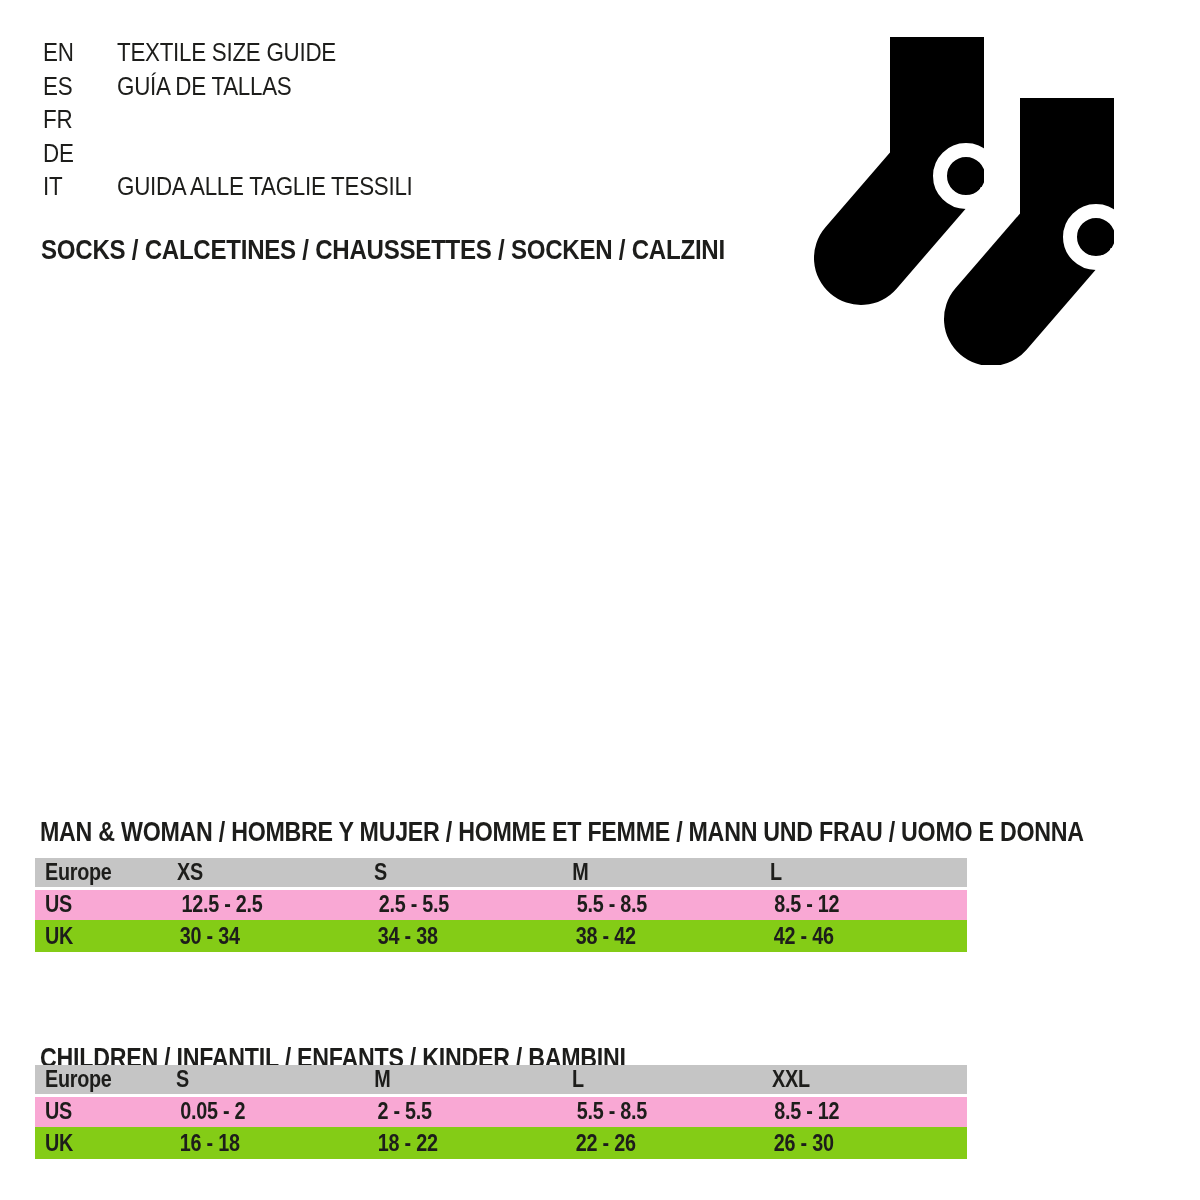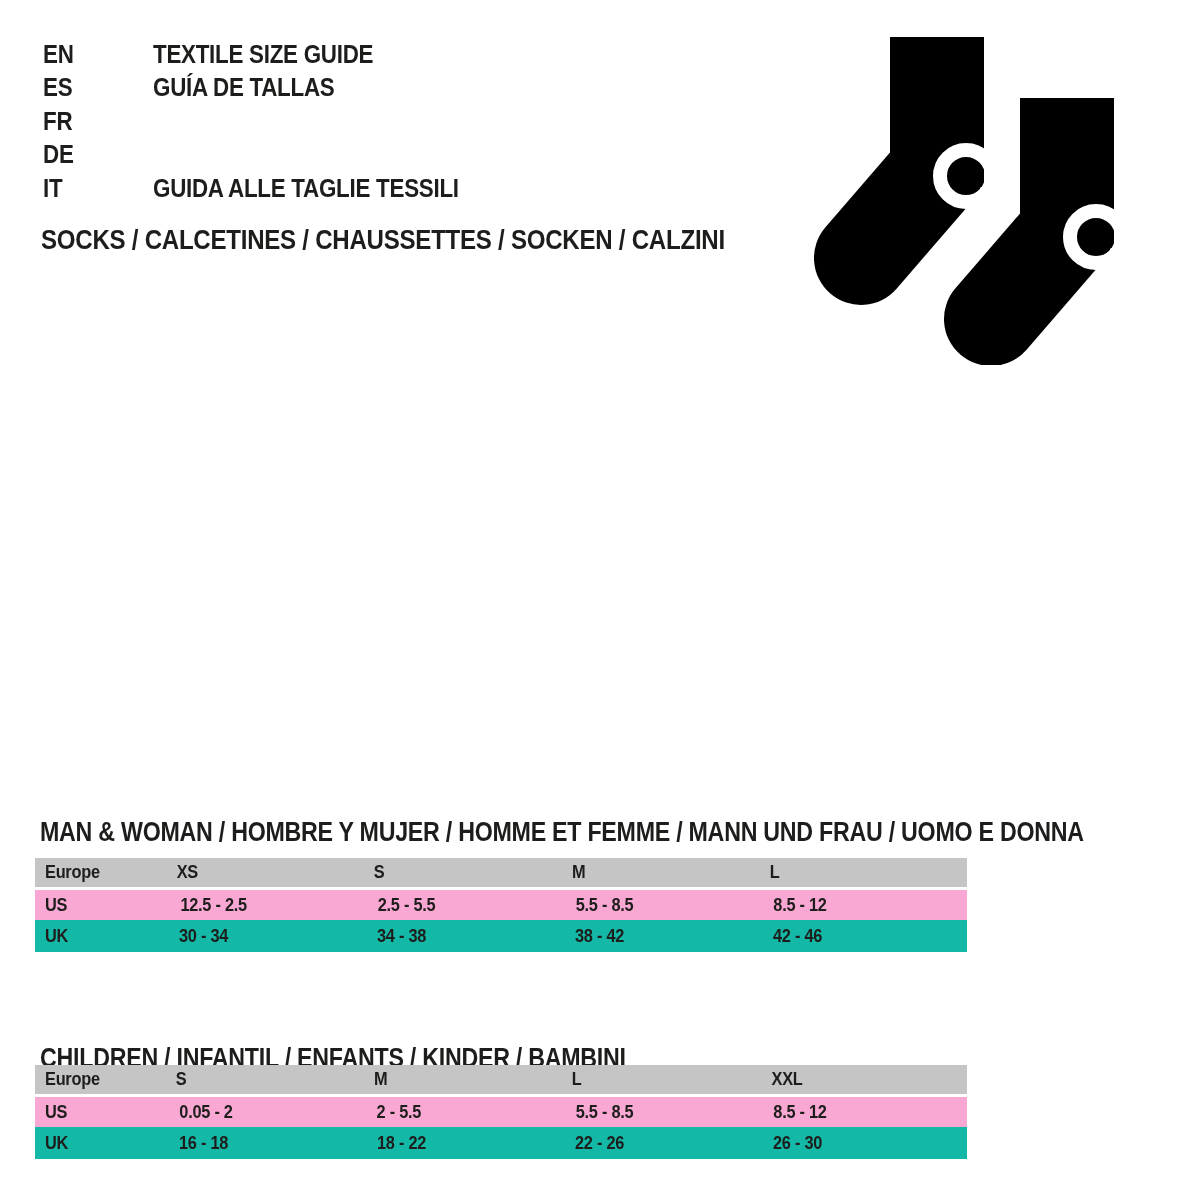--- a/index.html
+++ b/index.html
@@ -6,45 +6,45 @@
   .canvas{
     position:relative;width:1200px;height:1200px;background:#ffffff;overflow:hidden;
     font-family:"Liberation Sans","DejaVu Sans",sans-serif;color:#1d1d1b;
   }
   
   .cond{display:inline-block;transform:scaleX(0.86);transform-origin:0 50%;white-space:nowrap;letter-spacing:-0.3px;}
   .cond-c{display:inline-block;transform:scaleX(0.86);transform-origin:50% 50%;white-space:nowrap;letter-spacing:-0.3px;}
 
   
   .lang-block{position:absolute;left:43px;top:36px;}
-  .lang-row{display:flex;height:33.5px;align-items:flex-end;font-weight:bold;font-size:26px;}
+  .lang-row{display:flex;height:33.5px;align-items:center;font-weight:normal;font-size:26px;}
   .lang-code{width:74px;flex:0 0 74px;}
-  .lang-label{flex:1;margin-left:36px;}
+  .lang-label{flex:1;}
 
   
-  .category-line{position:absolute;left:41px;top:224px;font-weight:bold;font-size:28px;}
+  .category-line{position:absolute;left:41px;top:234px;font-weight:bold;font-size:28px;}
 
   
   .socks-icon{position:absolute;left:790px;top:20px;width:360px;height:345px;}
 
   
   .table-title{position:absolute;left:40px;font-weight:bold;font-size:27px;}
   .title-1{top:817px;}
   .title-2{top:1029px;margin-top:14px;}
   table.size-table{
     position:absolute;left:35px;width:932px;border-collapse:collapse;table-layout:fixed;
-    font-size:19px;font-weight:bold;
+    font-size:23px;font-weight:bold;
   }
   .table-1{top:858px;}
   .table-2{top:1065px;}
   table.size-table col.c-label{width:140px;}
   table.size-table th,table.size-table td{padding:0;vertical-align:middle;}
   table.size-table .row-head{height:30px;background:#c5c5c5;border-bottom:3px solid #ffffff;}
   table.size-table .row-us{height:32px;background:#f9a8d4;}
-  table.size-table .row-uk{height:32px;background:#14b8a6;border-radius:15px;}
+  table.size-table .row-uk{height:32px;background:#84cc16;border-radius:15px;}
   table.size-table .cell-left{text-align:left;padding-left:10px;}
   table.size-table .cell-mid{text-align:left;}
 </style>
 </head>
 <body>
 
 <div class="canvas">
 
   <div class="lang-block">
     <div class="lang-row">

